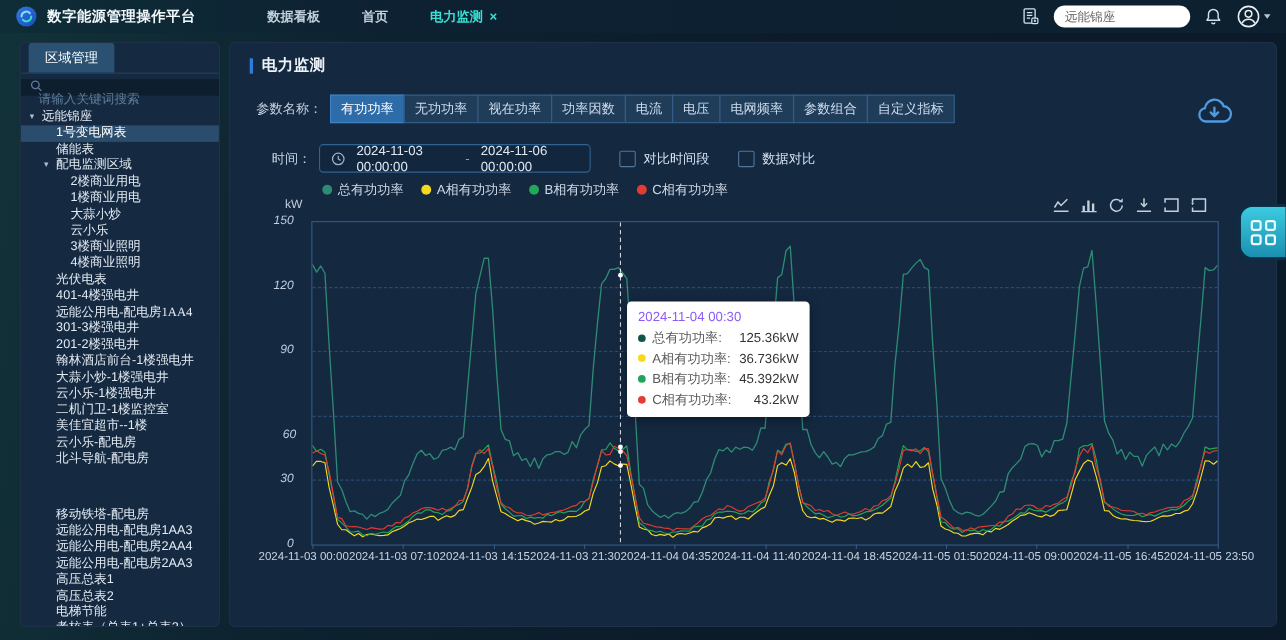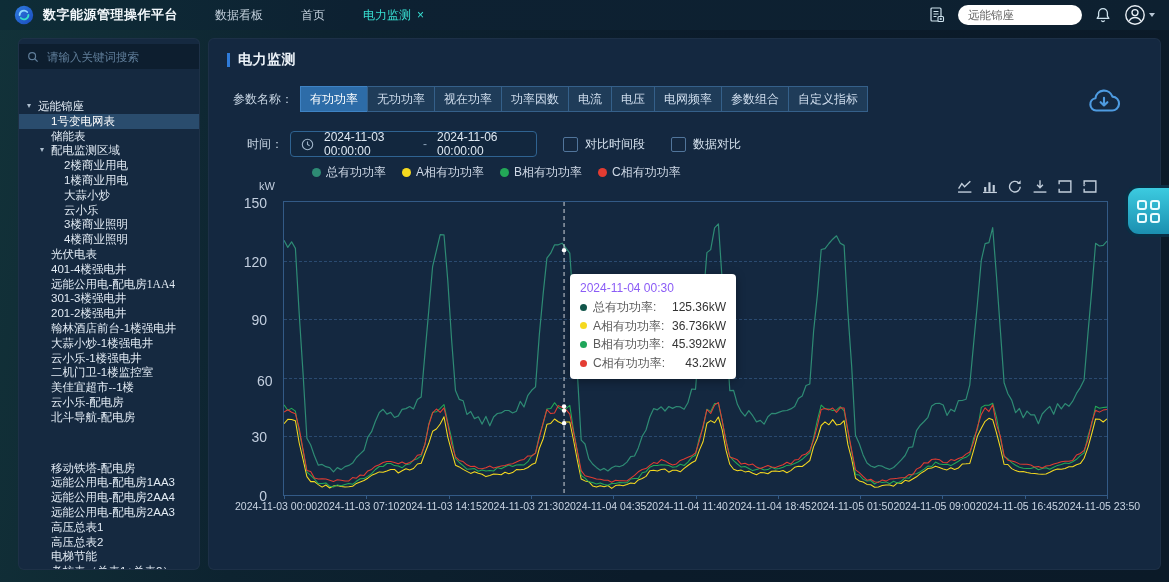--- a/index.html
+++ b/index.html
@@ -5,37 +5,37 @@
   html,body{margin:0;padding:0;background:#0a1722;}
   .stage{position:relative;width:1169px;height:582px;overflow:hidden;
     font-family:"Liberation Sans","DejaVu Sans",sans-serif;
     background:linear-gradient(100deg,#123239 0%,#0d2330 26%,#0b1b2a 58%,#0b1a28 100%);}
   
   .topbar{position:absolute;left:0;top:0;width:100%;height:30px;
     background:linear-gradient(90deg,#0e2d37 0%,#0d2132 30%,#0d2030 100%);
     display:flex;align-items:center;}
   .logo{width:20px;height:20px;margin-left:14px;flex:0 0 auto;}
   .app-title{color:#f2f7fb;font-size:13px;font-weight:bold;margin-left:9px;letter-spacing:.5px;}
-  .nav{display:flex;align-items:flex-start;margin-left:37px;gap:38px;}
+  .nav{display:flex;align-items:flex-start;margin-left:65px;gap:38px;font-weight:bold;}
   .nav-tab{font-size:12px;color:#c2cfdb;cursor:default;display:flex;align-items:center;gap:6px;}
   .nav-tab.active{color:#38e1d3;}
   .nav-close{font-size:12px;line-height:1;}
   .top-right{margin-left:auto;display:flex;align-items:center;gap:12px;margin-right:14px;}
   .pill-input{width:104px;height:20px;border:none;border-radius:10px;background:#ffffff;
     color:#666;font-size:11.5px;padding:0 10px;outline:none;font-family:inherit;}
   .tb-icon{width:18px;height:18px;color:#cfe3ee;}
   .avatar-wrap{display:flex;align-items:center;gap:3px;}
   .avatar-caret{width:0;height:0;border-left:3.5px solid transparent;border-right:3.5px solid transparent;
     border-top:4px solid #b9c7d4;}
   
   .sidebar{position:absolute;left:18px;top:38px;width:182px;height:532px;background:#152940;
     border-radius:6px;border:1px solid rgba(255,255,255,.04);box-sizing:border-box;overflow:hidden;}
   .side-tabs{height:27px;border-bottom:1px solid #24415e;display:flex;align-items:flex-end;padding-left:7px;}
   .side-tab{background:#2b5172;color:#fff;font-size:12px;padding:5px 15px 5px;border-radius:3px 3px 0 0;}
-  .side-search{margin:5px 0 0 0;height:25px;background:#0d1e2f;display:flex;align-items:center;padding:0 8px;}
+  .side-search{margin:5px 0 0 0;height:15px;background:#0d1e2f;display:flex;align-items:flex-start;padding:0 8px;flex-direction:column;}
   .side-search svg{width:12px;height:12px;color:#5f7d99;flex:0 0 auto;}
   .side-search input{flex:1;background:transparent;border:none;outline:none;color:#cfdbe6;
     font-size:11.5px;margin-left:6px;font-family:inherit;}
   .side-search input::placeholder{color:#5f7d99;}
   .tree{position:absolute;left:0;top:60px;right:0;bottom:4px;}
   .tree-row{height:14.8px;line-height:14.8px;font-size:11.5px;color:#e2ebf4;white-space:nowrap;
     display:flex;align-items:center;cursor:default;}
   .tree-row.selected{background:#2a4c6d;color:#ffffff;}
   .tcaret{font-size:8px;color:#aebfcf;width:11px;display:inline-block;text-align:left;}
   
@@ -53,30 +53,30 @@
   .time-row{position:absolute;left:38px;top:92px;display:flex;align-items:center;}
   .time-label{color:#c6d4e2;font-size:12px;margin-right:7px;}
   .time-box{width:247px;height:26px;border:1px solid #2f6391;border-radius:4px;background:#12273e;
     display:flex;align-items:center;padding:0 10px;box-sizing:border-box;gap:10px;}
   .time-box svg{width:13px;height:13px;color:#9fb4c8;flex:0 0 auto;}
   .time-val{color:#dfe9f3;font-size:12px;}
   .time-sep{color:#8aa0b5;font-size:12px;}
   .cb-group{display:flex;align-items:center;gap:7px;margin-left:26px;cursor:pointer;}
   .checkbox{width:13px;height:13px;border:1px solid #51759b;border-radius:2px;background:transparent;}
   .cb-label{color:#d6e2ee;font-size:12px;}
-  .legend-row{position:absolute;left:103px;top:125px;display:flex;align-items:flex-end;gap:16px;}
+  .legend-row{position:absolute;left:84px;top:125px;display:flex;align-items:flex-end;gap:16px;}
   .legend-item{display:flex;align-items:center;gap:5px;cursor:pointer;}
   .legend-dot{width:9px;height:9px;border-radius:50%;}
   .legend-label{color:#cfd9e6;font-size:12px;}
   .chart-toolbar{position:absolute;left:748px;top:140px;display:flex;align-items:center;gap:9px;color:#c3cfdc;}
   .tool{width:16px;height:15px;cursor:pointer;}
   .tool svg{width:100%;height:100%;}
   .kw-label{position:absolute;left:0px;top:141px;width:66px;text-align:right;color:#c2cede;font-size:11px;}
   .y-axis{position:absolute;left:0;top:162px;width:66px;height:293px;}
-  .y-tick{position:absolute;right:0;width:100%;text-align:right;color:#c2cede;font-size:14px;}
+  .y-tick{position:absolute;right:0;width:100%;text-align:right;color:#c2cede;font-size:11px;font-style:italic;}
   .chart-zone{position:absolute;left:74px;top:162px;width:823px;height:293px;
     border:1px solid #335a86;box-sizing:content-box;}
   .gridline{position:absolute;left:0;width:100%;height:0;border-top:1px dashed #2a4a70;}
   .series-svg{position:absolute;left:0;top:0;}
   .xtick{position:absolute;top:293px;height:4px;width:0;border-left:1px solid #335a86;}
   .x-axis{position:absolute;left:74px;top:461px;width:823px;height:14px;}
   .x-label{position:absolute;width:96px;color:#c9d4e2;font-size:10.5px;font-weight:normal;}
   .tooltip{position:absolute;left:286px;top:72px;width:146px;background:#ffffff;border-radius:4px;
     box-shadow:0 2px 10px rgba(0,0,0,.35);padding:7px 10px;z-index:5;}
   .tt-title{color:#8b5cf6;font-size:12px;margin-bottom:3px;}
@@ -139,20 +139,23 @@
           <circle cx="11" cy="11" r="9.2" fill="none" stroke="#e8eef4" stroke-width="1.4"></circle>
           <circle cx="11" cy="8.6" r="3" fill="none" stroke="#e8eef4" stroke-width="1.4"></circle>
           <path d="M5.2 17a6.6 6.6 0 0 1 11.6 0" fill="none" stroke="#e8eef4" stroke-width="1.4"></path>
         </svg>
         <span class="avatar-caret"></span>
       </div>
     </div>
   </div>
 
   <div class="sidebar">
+    <div class="side-tabs">
+      <span class="side-tab">区域管理</span>
+    </div>
     <div class="side-search">
       <svg viewBox="0 0 14 14">
         <circle cx="6" cy="6" r="4" fill="none" stroke="currentColor" stroke-width="1.4"></circle>
         <path d="M9 9l3.4 3.4" stroke="currentColor" stroke-width="1.4"></path>
       </svg>
       <input placeholder="请输入关键词搜索" style="">
     </div>
     <div class="tree">
         <div class="tree-row" style="padding-left: 8px;">
           <span class="tcaret">▾</span>
@@ -337,21 +340,21 @@
         <span class="tool"><svg viewBox="0 0 15 14">
             <path d="M2 5V1.8h11v10.4H2V9" fill="none" stroke="currentColor" stroke-width="1.3"></path>
             <path d="M2 7 0.8 5.4 3.4 5z" fill="currentColor"></path>
           </svg></span>
       </div>
 
     <div class="kw-label">kW</div>
     <div class="y-axis">
         <div class="y-tick" style="top: 287px; padding-right: 8px; box-sizing: border-box;">0</div>
         <div class="y-tick" style="top: 228.4px; padding-right: 8px; box-sizing: border-box;">30</div>
-        <div class="y-tick" style="top: 172px; padding-right: 8px; box-sizing: border-box; padding-left: 48px;">60</div>
+        <div class="y-tick" style="top: 188px; padding-right: 8px; box-sizing: border-box; padding-left: 48px;">60</div>
         <div class="y-tick" style="top: 111.2px; padding-right: 8px; box-sizing: border-box;">90</div>
         <div class="y-tick" style="top: 52.6px; padding-right: 8px; box-sizing: border-box;">120</div>
         <div class="y-tick" style="top: -6px; padding-right: 8px; box-sizing: border-box;">150</div>
       </div>
 
     <div class="chart-zone">
       <div class="tooltip">
         <div class="tt-title">2024-11-04 00:30</div>
         <div id="tt-rows">
             <div class="tt-row">

